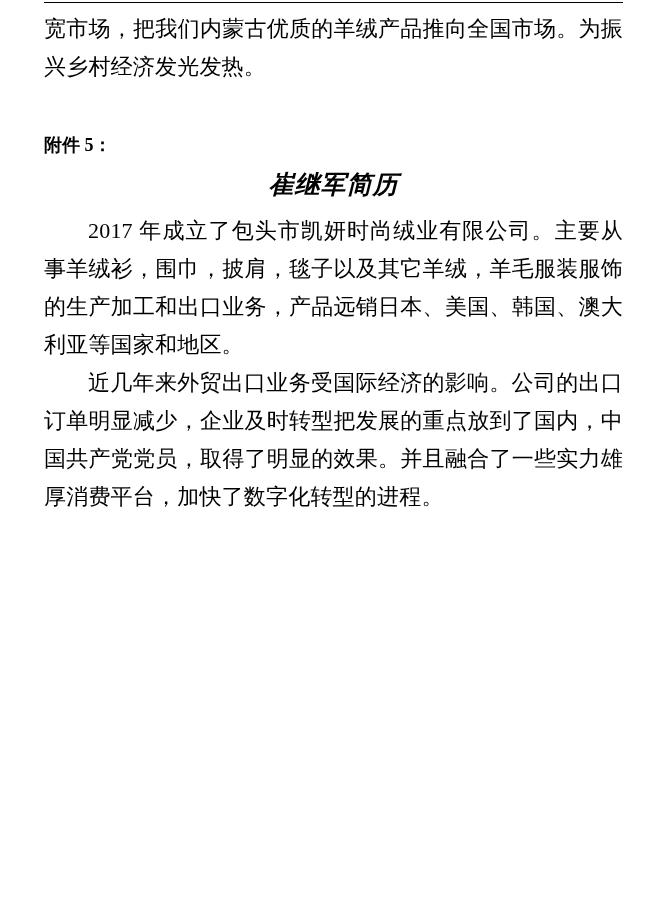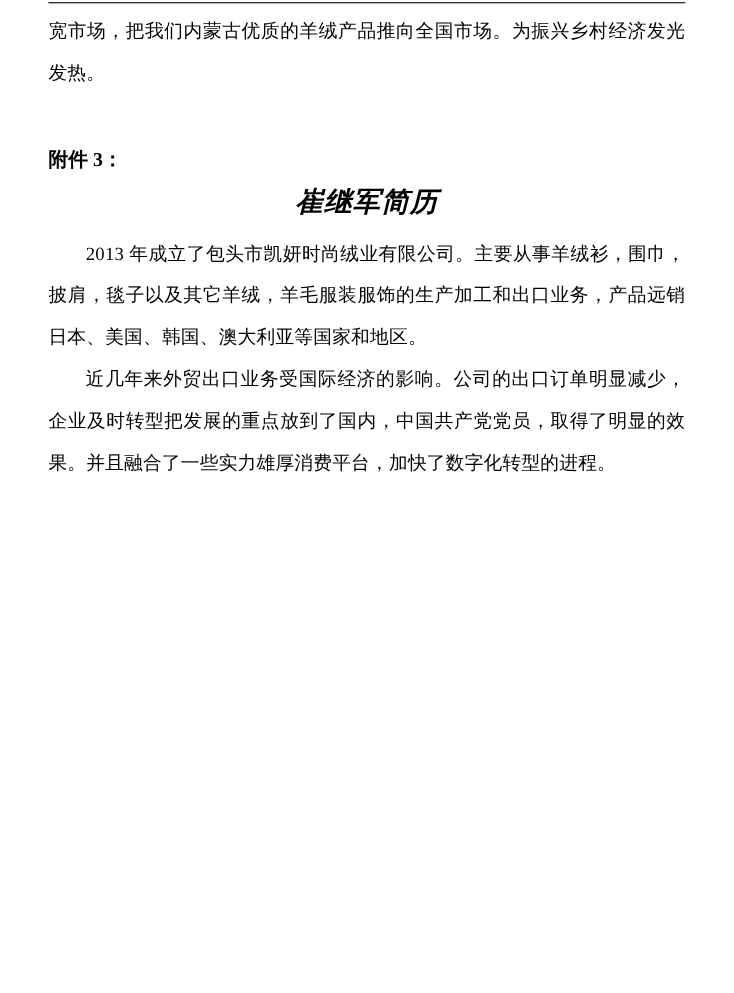--- a/index.html
+++ b/index.html
@@ -23,21 +23,21 @@
   }
   .top-rule {
     position: absolute;
     left: 44px;
     top: 2px;
     width: 579px;
     height: 0;
     border-top: 1px solid #000;
   }
   .body-text {
-    font-size: 17px;
+    font-size: 22px;
     line-height: 38px;
     letter-spacing: 0.2px;
     text-align: justify;
     text-justify: inter-ideograph;
   }
   .para {
     margin: 0;
   }
   .indent2 {
     text-indent: 2em;
@@ -64,22 +64,22 @@
 <body>
 
 <div class="page">
 
   <div class="top-rule"></div>
 
   <p class="body-text para">宽市场，把我们内蒙古优质的羊绒产品推向全国市场。为振兴乡村经济发光发热。</p>
 
   <div class="spacer-lg"></div>
 
-  <p class="attach-label">附件 3：</p>
+  <p class="attach-label">附件 5：</p>
 
   <div class="title-block">
     <p class="doc-title">崔继军简历</p>
   </div>
 
-  <p class="body-text para indent2">2013 年成立了包头市凯妍时尚绒业有限公司。主要从事羊绒衫，围巾，披肩，毯子以及其它羊绒，羊毛服装服饰的生产加工和出口业务，产品远销日本、美国、韩国、澳大利亚等国家和地区。</p>
+  <p class="body-text para indent2">2017 年成立了包头市凯妍时尚绒业有限公司。主要从事羊绒衫，围巾，披肩，毯子以及其它羊绒，羊毛服装服饰的生产加工和出口业务，产品远销日本、美国、韩国、澳大利亚等国家和地区。</p>
   <p class="body-text para indent2">近几年来外贸出口业务受国际经济的影响。公司的出口订单明显减少，企业及时转型把发展的重点放到了国内，中国共产党党员，取得了明显的效果。并且融合了一些实力雄厚消费平台，加快了数字化转型的进程。</p>
 
 </div>
 
 </body></html>

